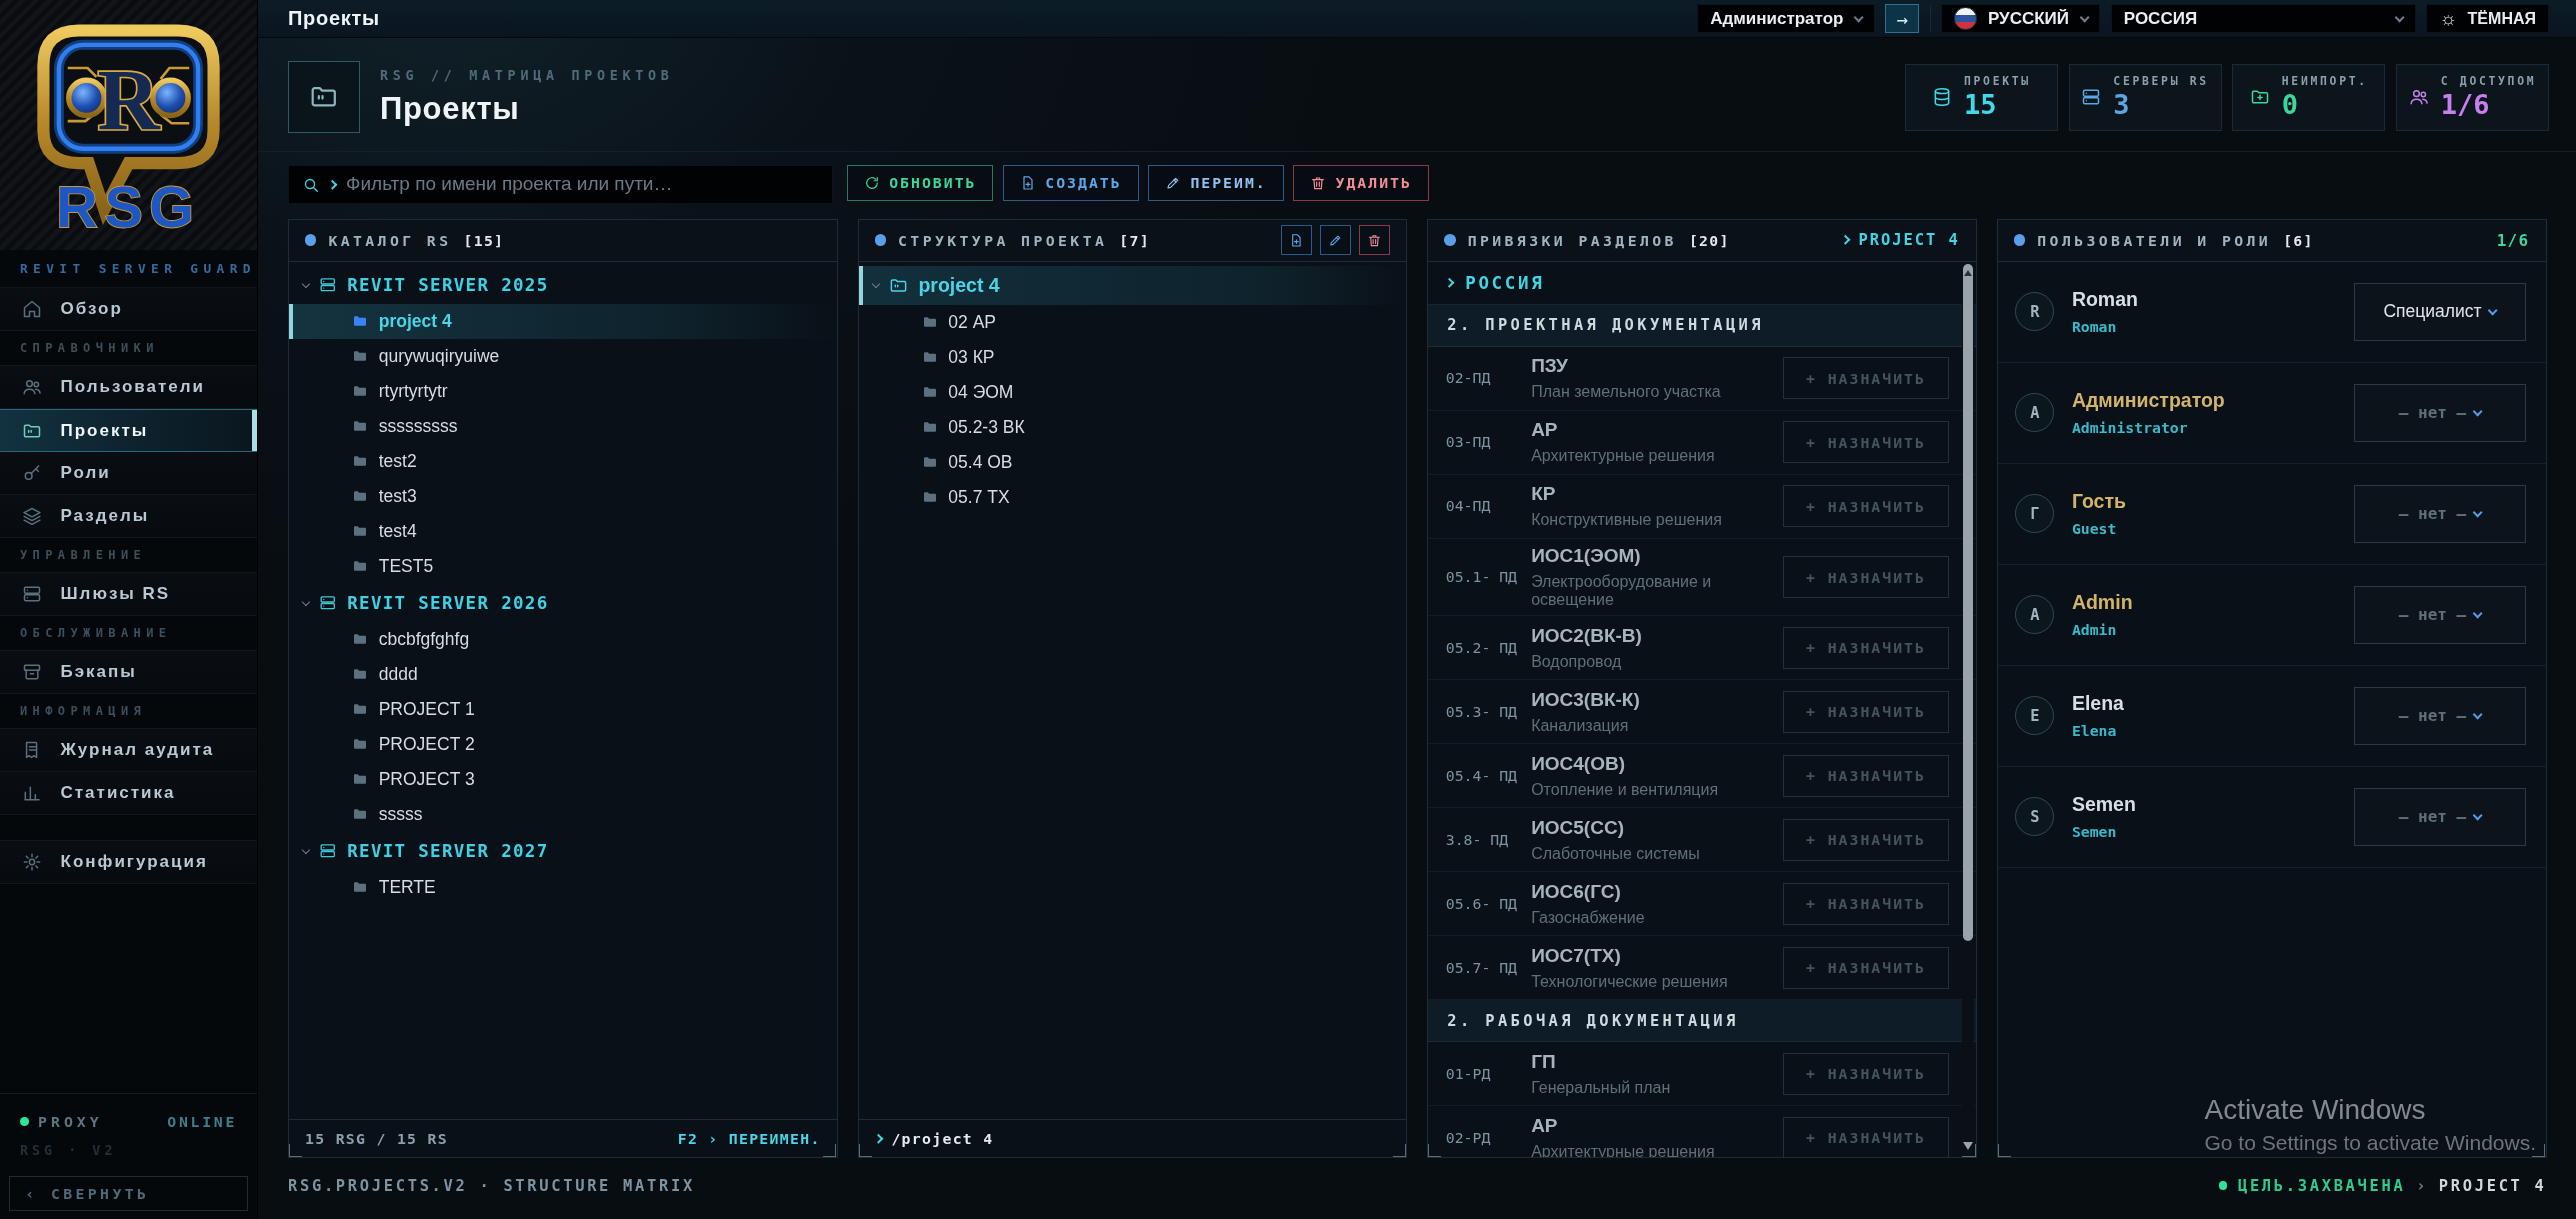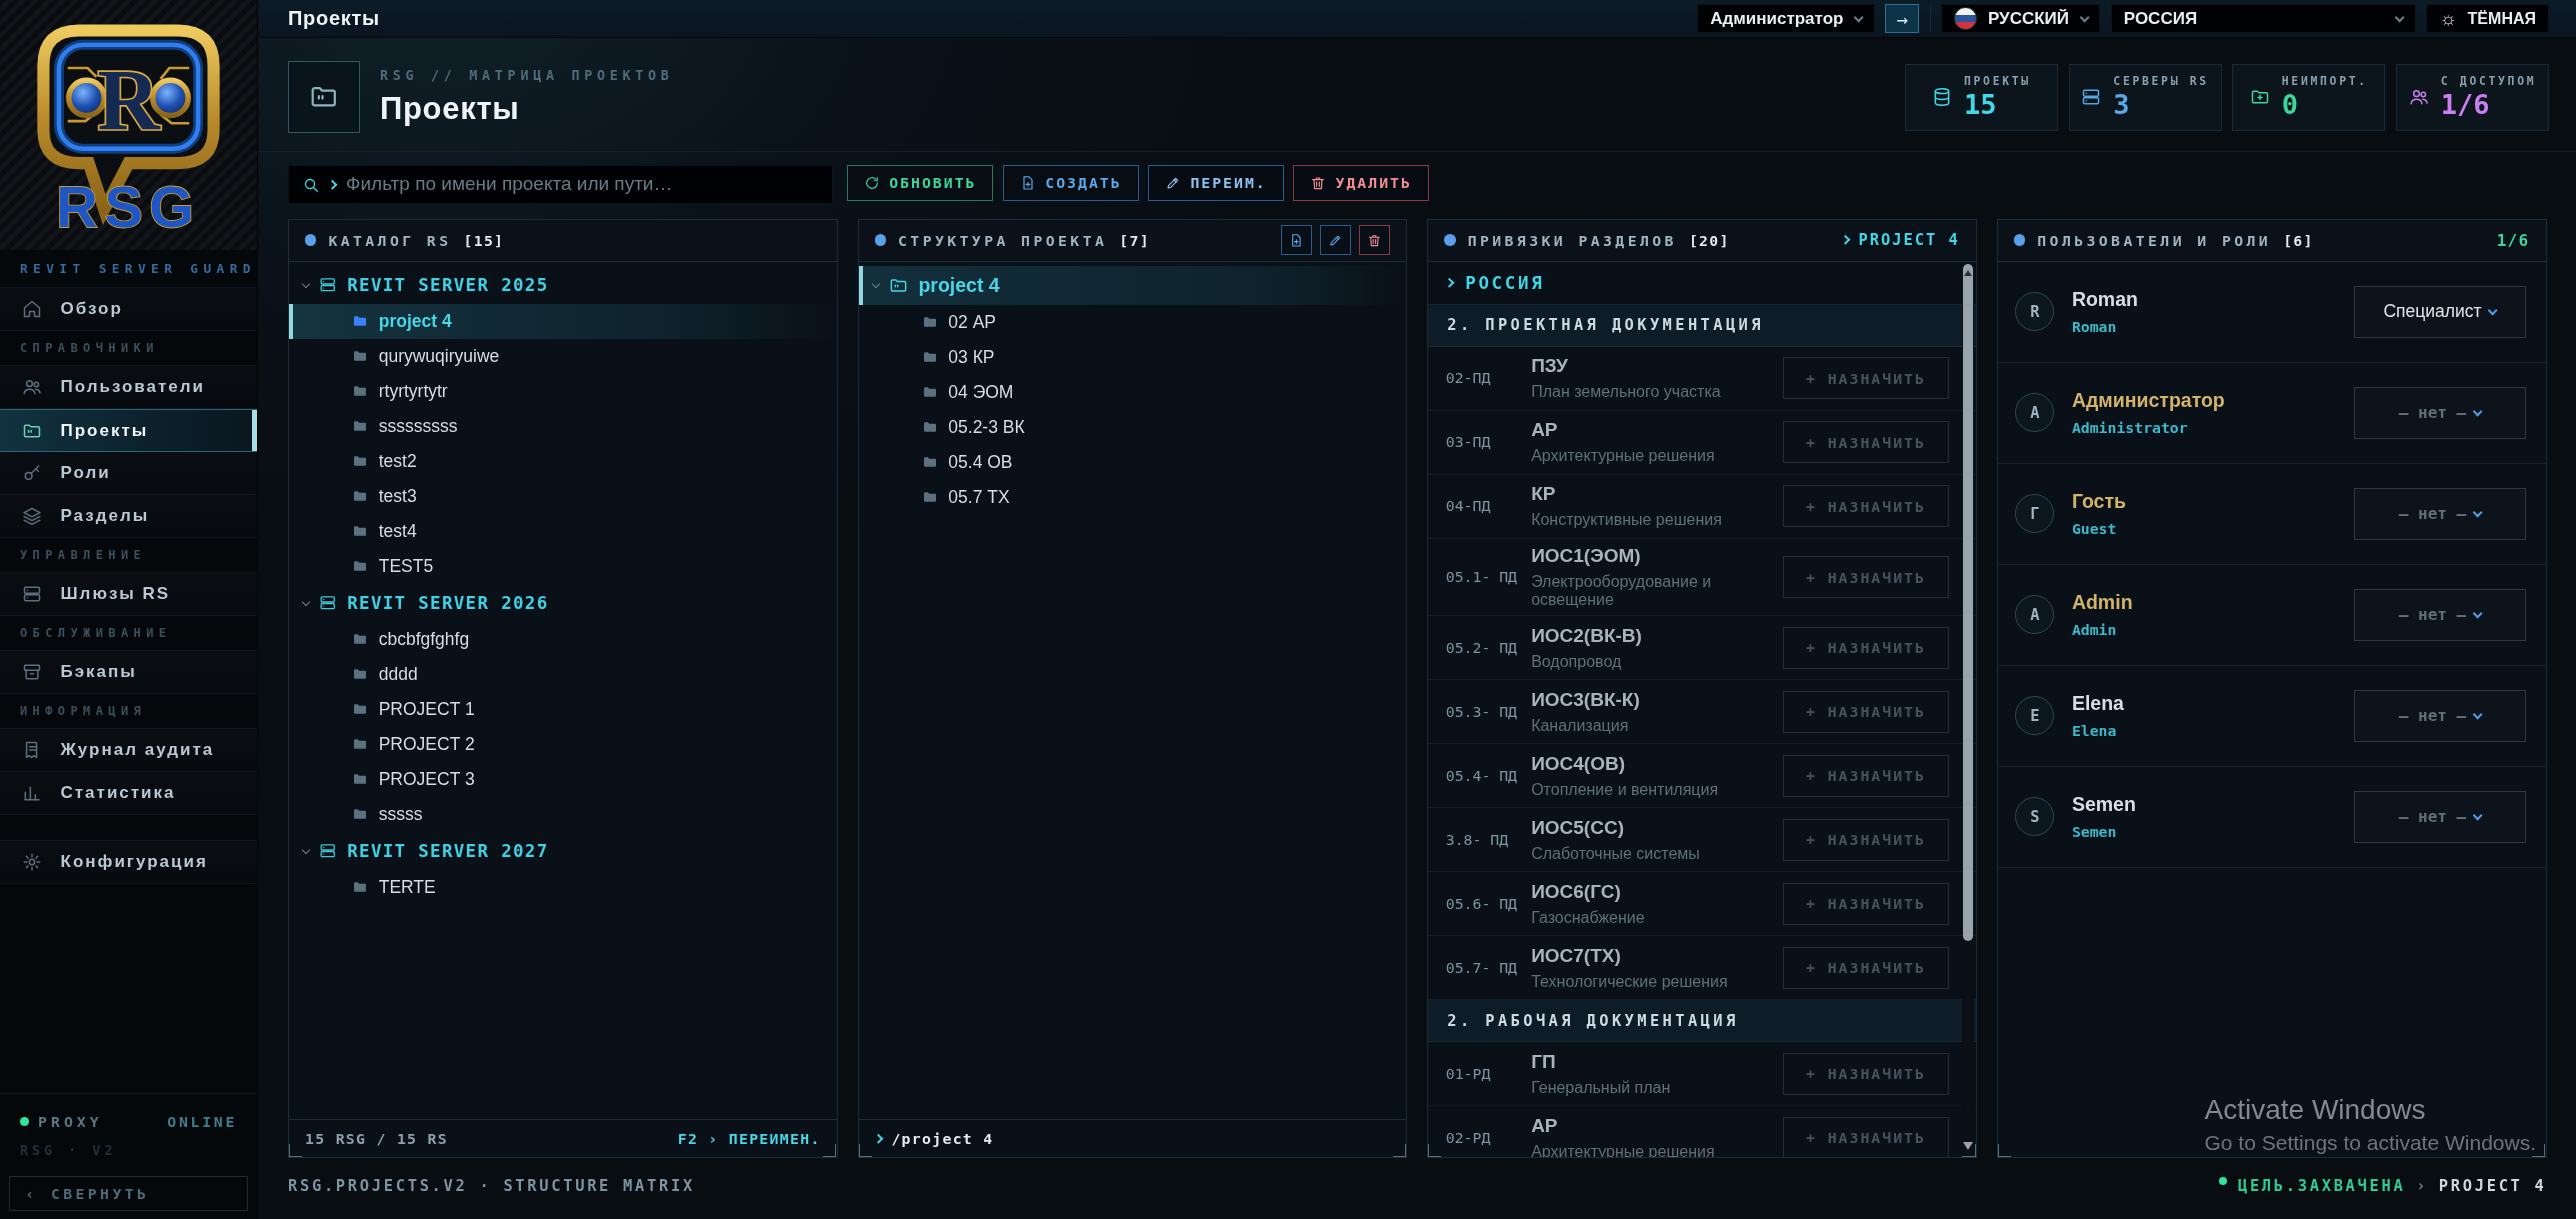--- a/index.html
+++ b/index.html
@@ -257,34 +257,34 @@
   .avatar {
     width:39px; height:39px; border-radius:50%; border:0.7px solid #2c4a58; background:#0c161d;
     display:flex; align-items:center; justify-content:center; flex-shrink:0;
     font-family:"DejaVu Sans Mono", monospace; font-size:15.4px; font-weight:bold; color:#9fb3c0;
   }
   .user-main { flex:1; min-width:0; }
   .user-name { font-size:19.5px; font-weight:bold; color:#d7dfe5; }
   .user-name.gold { color:#d2b36b; }
   .user-login { font-family:"DejaVu Sans Mono", monospace; font-size:14.8px; font-weight:bold; color:#39b9c9; margin-top:6.7px; }
   .role-select {
-    width:172px; height:52px; flex-shrink:0; border:0.7px solid #2c3a46; background:#0c131a;
+    width:172px; height:58px; flex-shrink:0; border:0.7px solid #2c3a46; background:#0c131a;
     display:flex; align-items:center; justify-content:center; gap:6.7px; cursor:pointer; position:relative;
     font-size:17.5px; color:#dfe6ea;
   }
   .role-select.none { font-family:"DejaVu Sans Mono", monospace; font-size:16px; color:#5f7077; font-weight:bold; }
   .users-counter { font-family:"DejaVu Sans Mono", monospace; font-size:16px; font-weight:bold; color:#3fd59a; letter-spacing:1.3px; }
 
   
   .statusbar {
     height:42px; flex-shrink:0; margin:6.7px 29.5px 13.4px 30px; display:flex; align-items:center;
     font-family:"DejaVu Sans Mono", monospace; font-weight:bold;
   }
   .status-left { font-size:15.4px; letter-spacing:2.7px; color:#7c93a2; }
-  .status-right { margin-left:auto; display:flex; gap:10.7px; font-size:15.4px; letter-spacing:2.7px; }
+  .status-right { margin-left:auto; display:flex; align-items:center; gap:10.7px; font-size:15.4px; letter-spacing:2.7px; }
   .status-right .target-label { color:#2ecc8f; }
   .status-right .target-sep { color:#6d7f8b; }
   .status-right .target-value { color:#cdd7de; }
 
   .watermark { position:absolute; right:40px; bottom:64px; color:#82898f; }
   .watermark .w1 { font-size:28px; }
   .watermark .w2 { font-size:21px; margin-top:5.4px; color:#6d757b; }
 
   .footer-left { color:#8aa0ad; }
   .footer-right { margin-left:auto; color:#49d6e8; }

